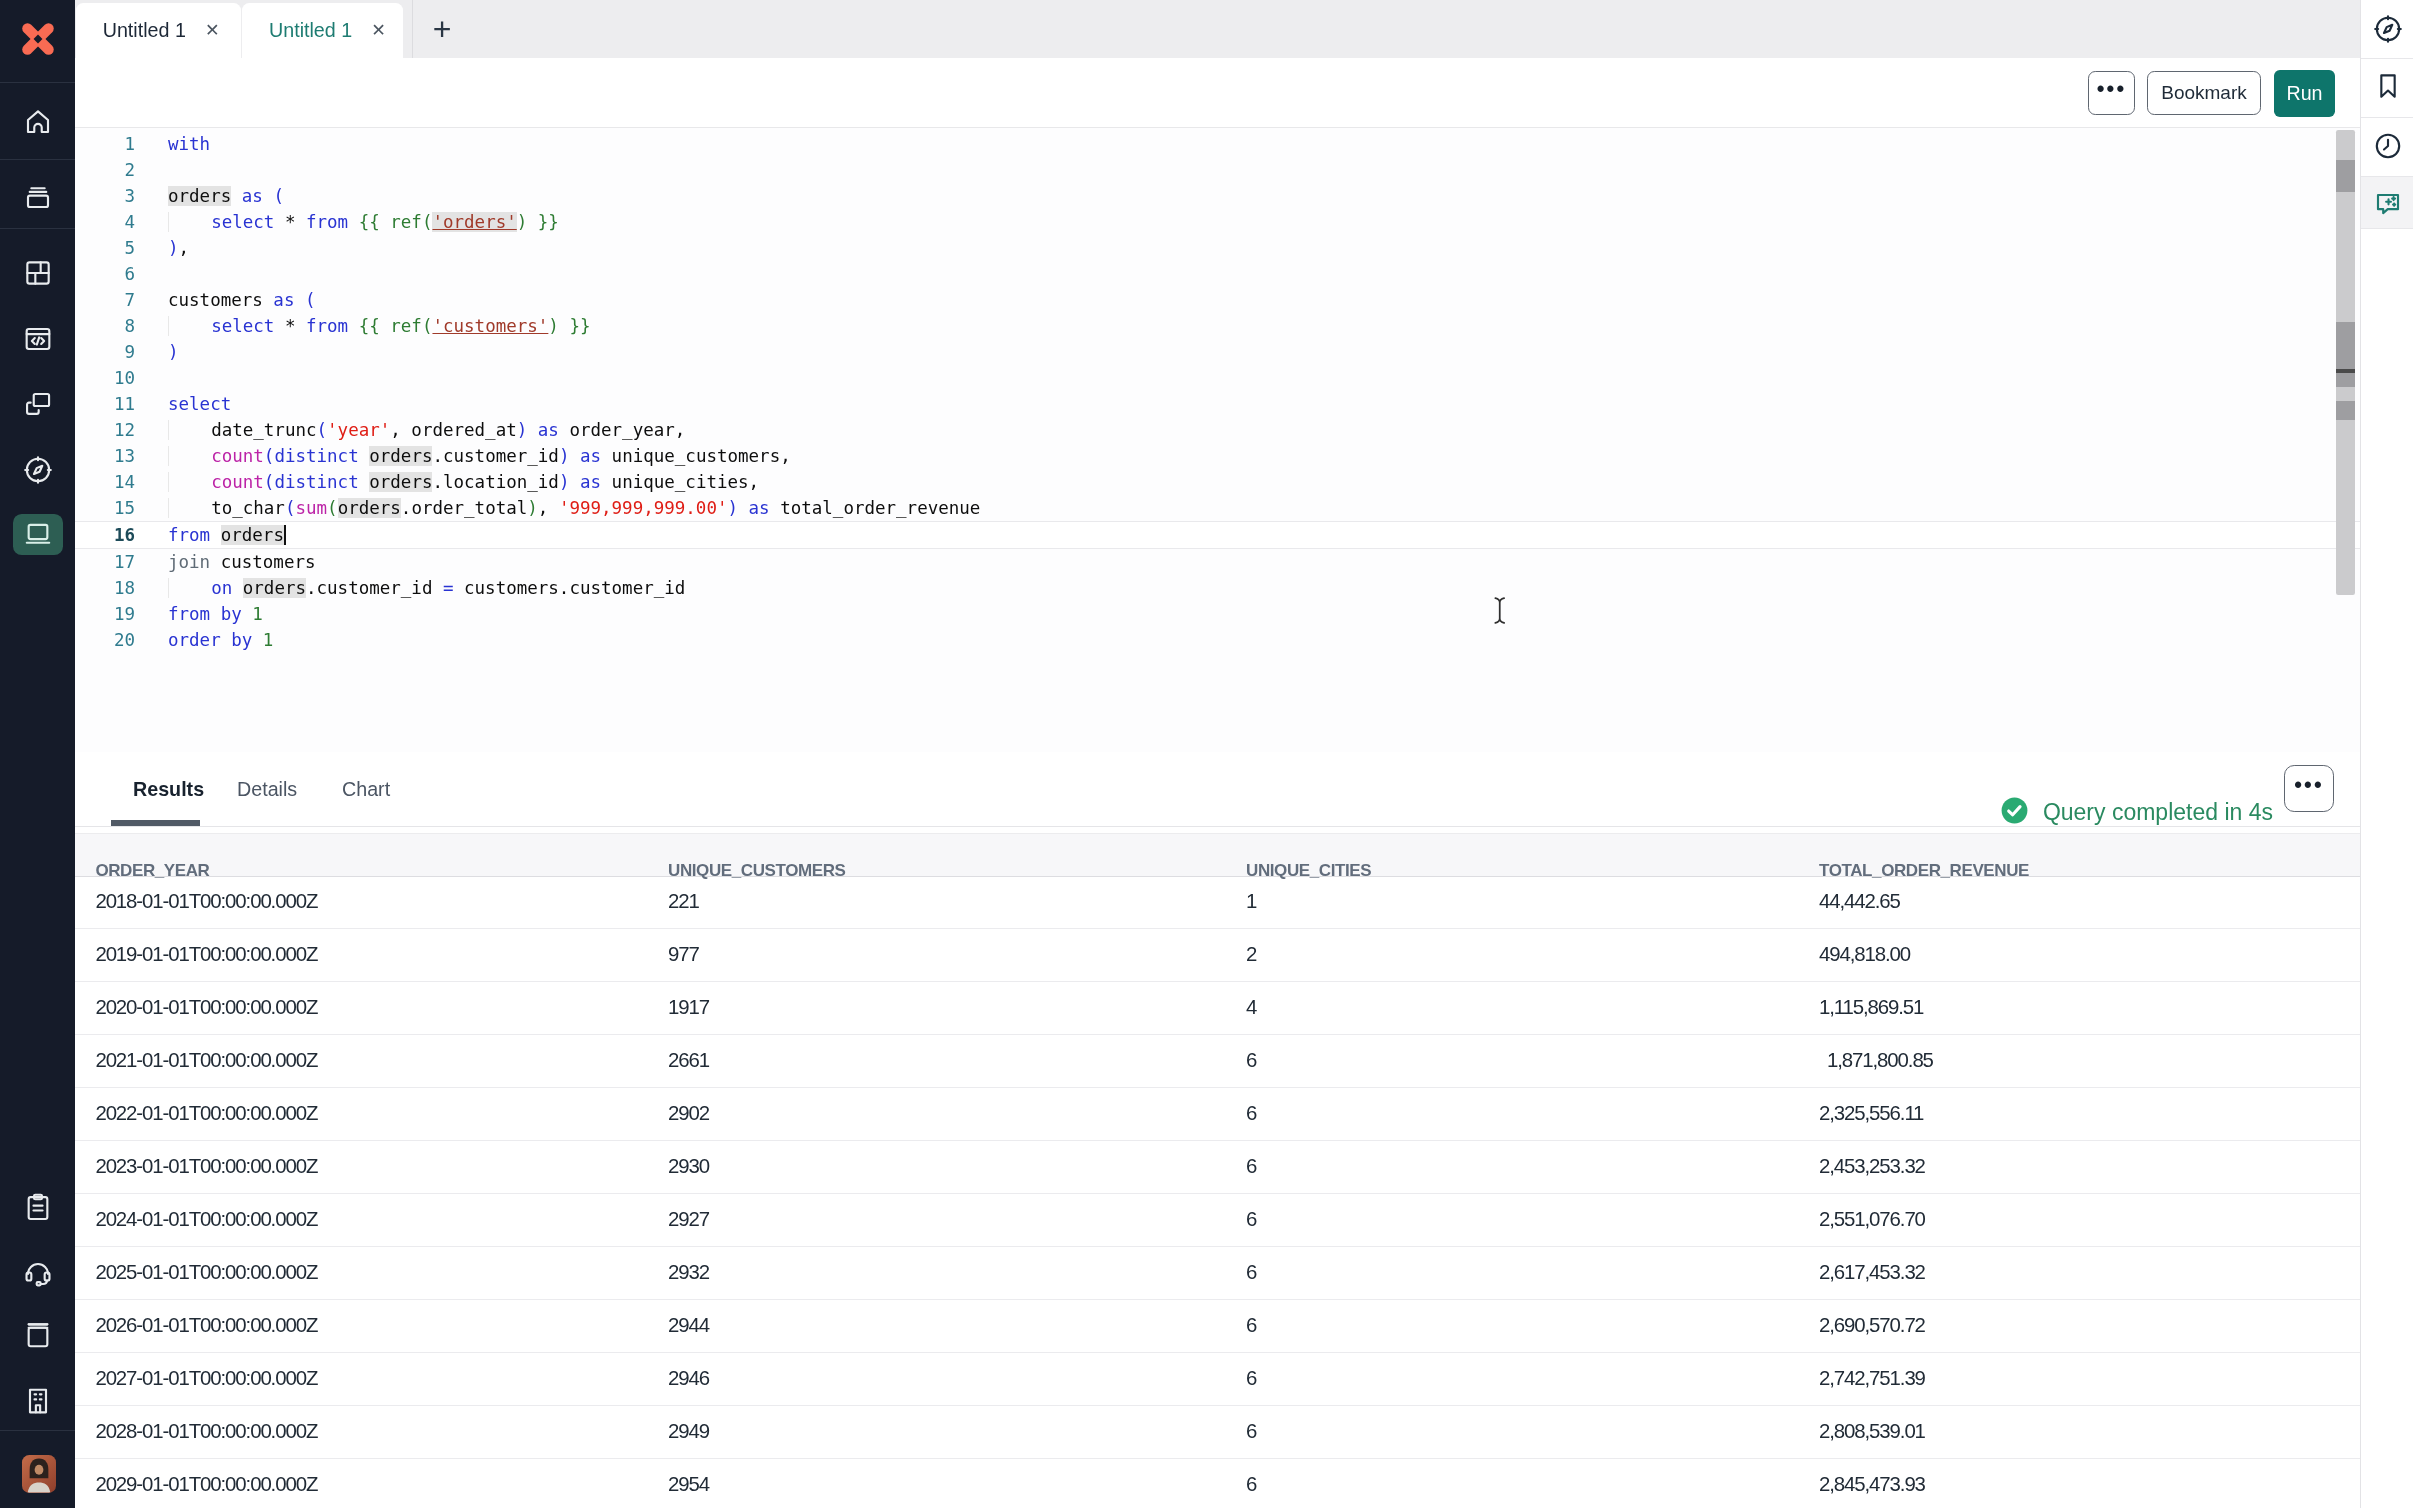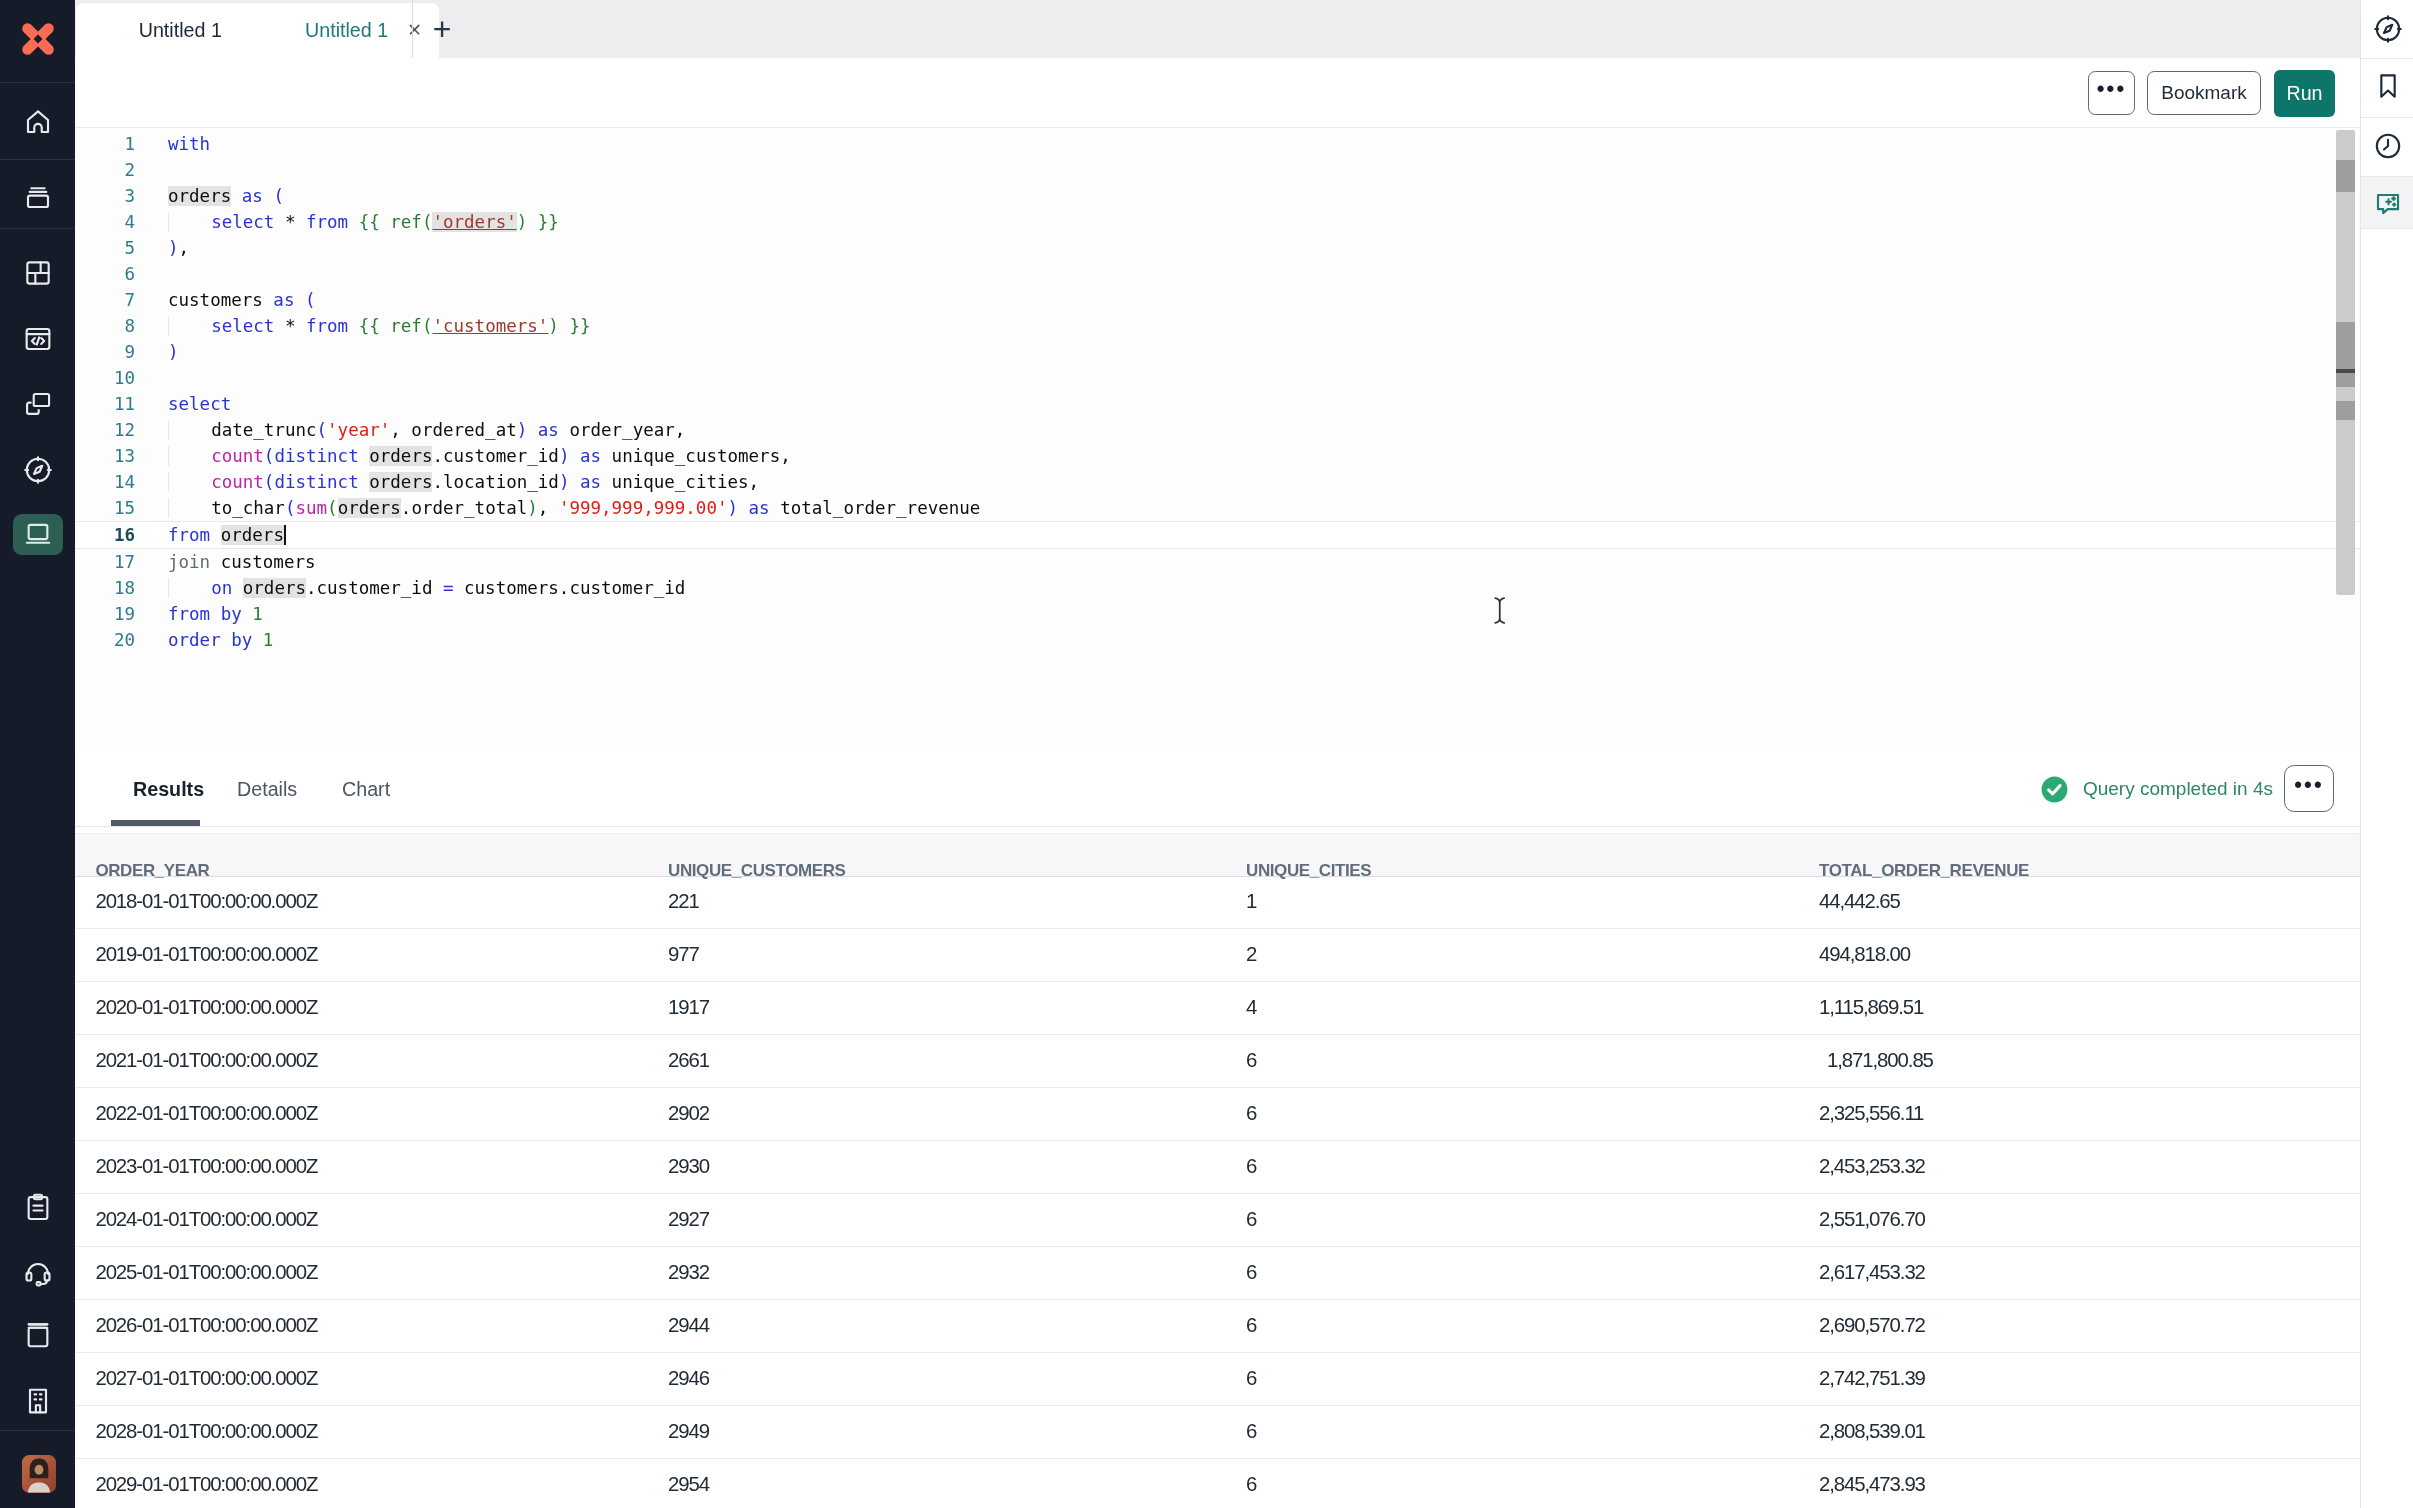--- a/index.html
+++ b/index.html
@@ -10,21 +10,21 @@
   .sb-div{position:absolute;left:0;width:75px;height:0;border-top:0.7px solid #2a3140;}
   .sb-icon{position:absolute;left:22px;width:32px;height:32px;color:#e8ebee;}
   .sb-icon svg{width:32px;height:32px;display:block;}
   .sb-tile{position:absolute;left:13px;width:50px;height:41px;background:#2d5e53;border-radius:8.7px;}
   .sb-tile .sb-icon{left:8.7px;top:4.4px;color:#d9efe8;}
   .avatar{position:absolute;left:22px;top:1455px;width:34px;height:38px;border-radius:7.3px;overflow:hidden;
           background:linear-gradient(135deg,#c46c49,#8e3e2b);}
   .avatar svg{width:34px;height:38px;display:block;}
   
   .tabbar{position:absolute;left:75px;top:0;width:2285px;height:58px;background:#ededef;border-bottom:0.7px solid #e0e0e3;}
-  .tab{position:absolute;top:2.9px;height:55px;background:#fff;border-radius:7.3px 7.3px 0 0;display:flex;align-items:center;padding-left:36px;}
+  .tab{position:absolute;top:2.9px;height:55px;background:#fff;border-radius:7.3px 7.3px 0 0;display:flex;align-items:center;}
   .tab .t-label{font-size:19.7px;margin-left:27px;color:#1d2837;}
   .tab.active .t-label{color:#1e7c72;}
   .tab .t-close{margin-left:19px;font-size:17.5px;color:#4b5560;line-height:1;}
   .newtab{position:absolute;left:337px;top:0;width:58px;height:58px;display:flex;align-items:center;justify-content:center;
           font-size:32px;font-weight:300;color:#2a3644;border-left:0.7px solid #dcdcdf;}
   
   .toolbar{position:absolute;left:75px;top:58px;width:2285px;height:69px;background:#fff;border-bottom:0.7px solid #e8e8ea;}
   .btn{position:absolute;top:13px;height:44px;border:1.5px solid #5f6670;border-radius:7.3px;background:#fff;
        display:flex;align-items:center;justify-content:center;font-size:19px;color:#1f2b38;box-sizing:border-box;}
   .btn .dots{letter-spacing:2.2px;font-weight:700;font-size:22px;line-height:0;padding-bottom:7.3px;color:#18202b;}
@@ -47,21 +47,21 @@
   .sb-mark{position:absolute;left:0;width:19px;background:#9e9ea1;}
   .sb-line{position:absolute;left:0;width:19px;background:#4a4a4a;}
   
   .mouse{position:absolute;left:1491px;top:596px;width:17.5px;height:29px;color:#2f2f2f;}
   
   .results{position:absolute;left:75px;top:752px;width:2285px;height:756px;background:#fff;}
   .rtabs{position:absolute;left:0;top:0;width:2285px;height:74px;background:#fff;border-bottom:0.7px solid #e5e5e8;}
   .rtab{position:absolute;top:0;height:74px;display:flex;align-items:center;font-size:19.7px;color:#4b5563;}
   .rtab.active{color:#18222e;font-weight:700;}
   .runderline{position:absolute;left:36px;top:68px;width:89px;height:5.8px;background:#515a66;}
-  .status{position:absolute;top:0;height:74px;right:87px;display:flex;align-items:center;font-size:19px;color:#2a8a60;}
+  .status{position:absolute;top:0;height:74px;right:87px;display:flex;align-items:flex-end;font-size:23px;color:#2a8a60;}
   .status .chk{width:31px;height:31px;margin-right:13px;}
   .rmore{position:absolute;left:2209px;top:13px;width:50px;height:47px;border:1.5px solid #5f6670;border-radius:10.2px;
          background:#fff;display:flex;align-items:center;justify-content:center;box-sizing:border-box;}
   .rmore .dots{letter-spacing:2.2px;font-weight:700;font-size:22px;line-height:0;padding-bottom:7.3px;color:#18202b;}
   .thead{position:absolute;left:0;top:81px;width:2285px;height:42px;background:#f7f7f9;
          border-top:0.7px solid #ececee;border-bottom:1.5px solid #dddde1;}
   .th{position:absolute;top:16px;height:42px;line-height:42px;font-size:17px;font-weight:700;color:#626d7c;letter-spacing:-0.4px;}
   .tbody{position:absolute;left:0;top:124px;width:2285px;}
   .tr{position:relative;height:52px;border-bottom:1.5px solid #ebebee;}
   .td{position:absolute;top:0;height:50px;line-height:50px;font-size:20.4px;color:#212b36;letter-spacing:-1.1px;}

